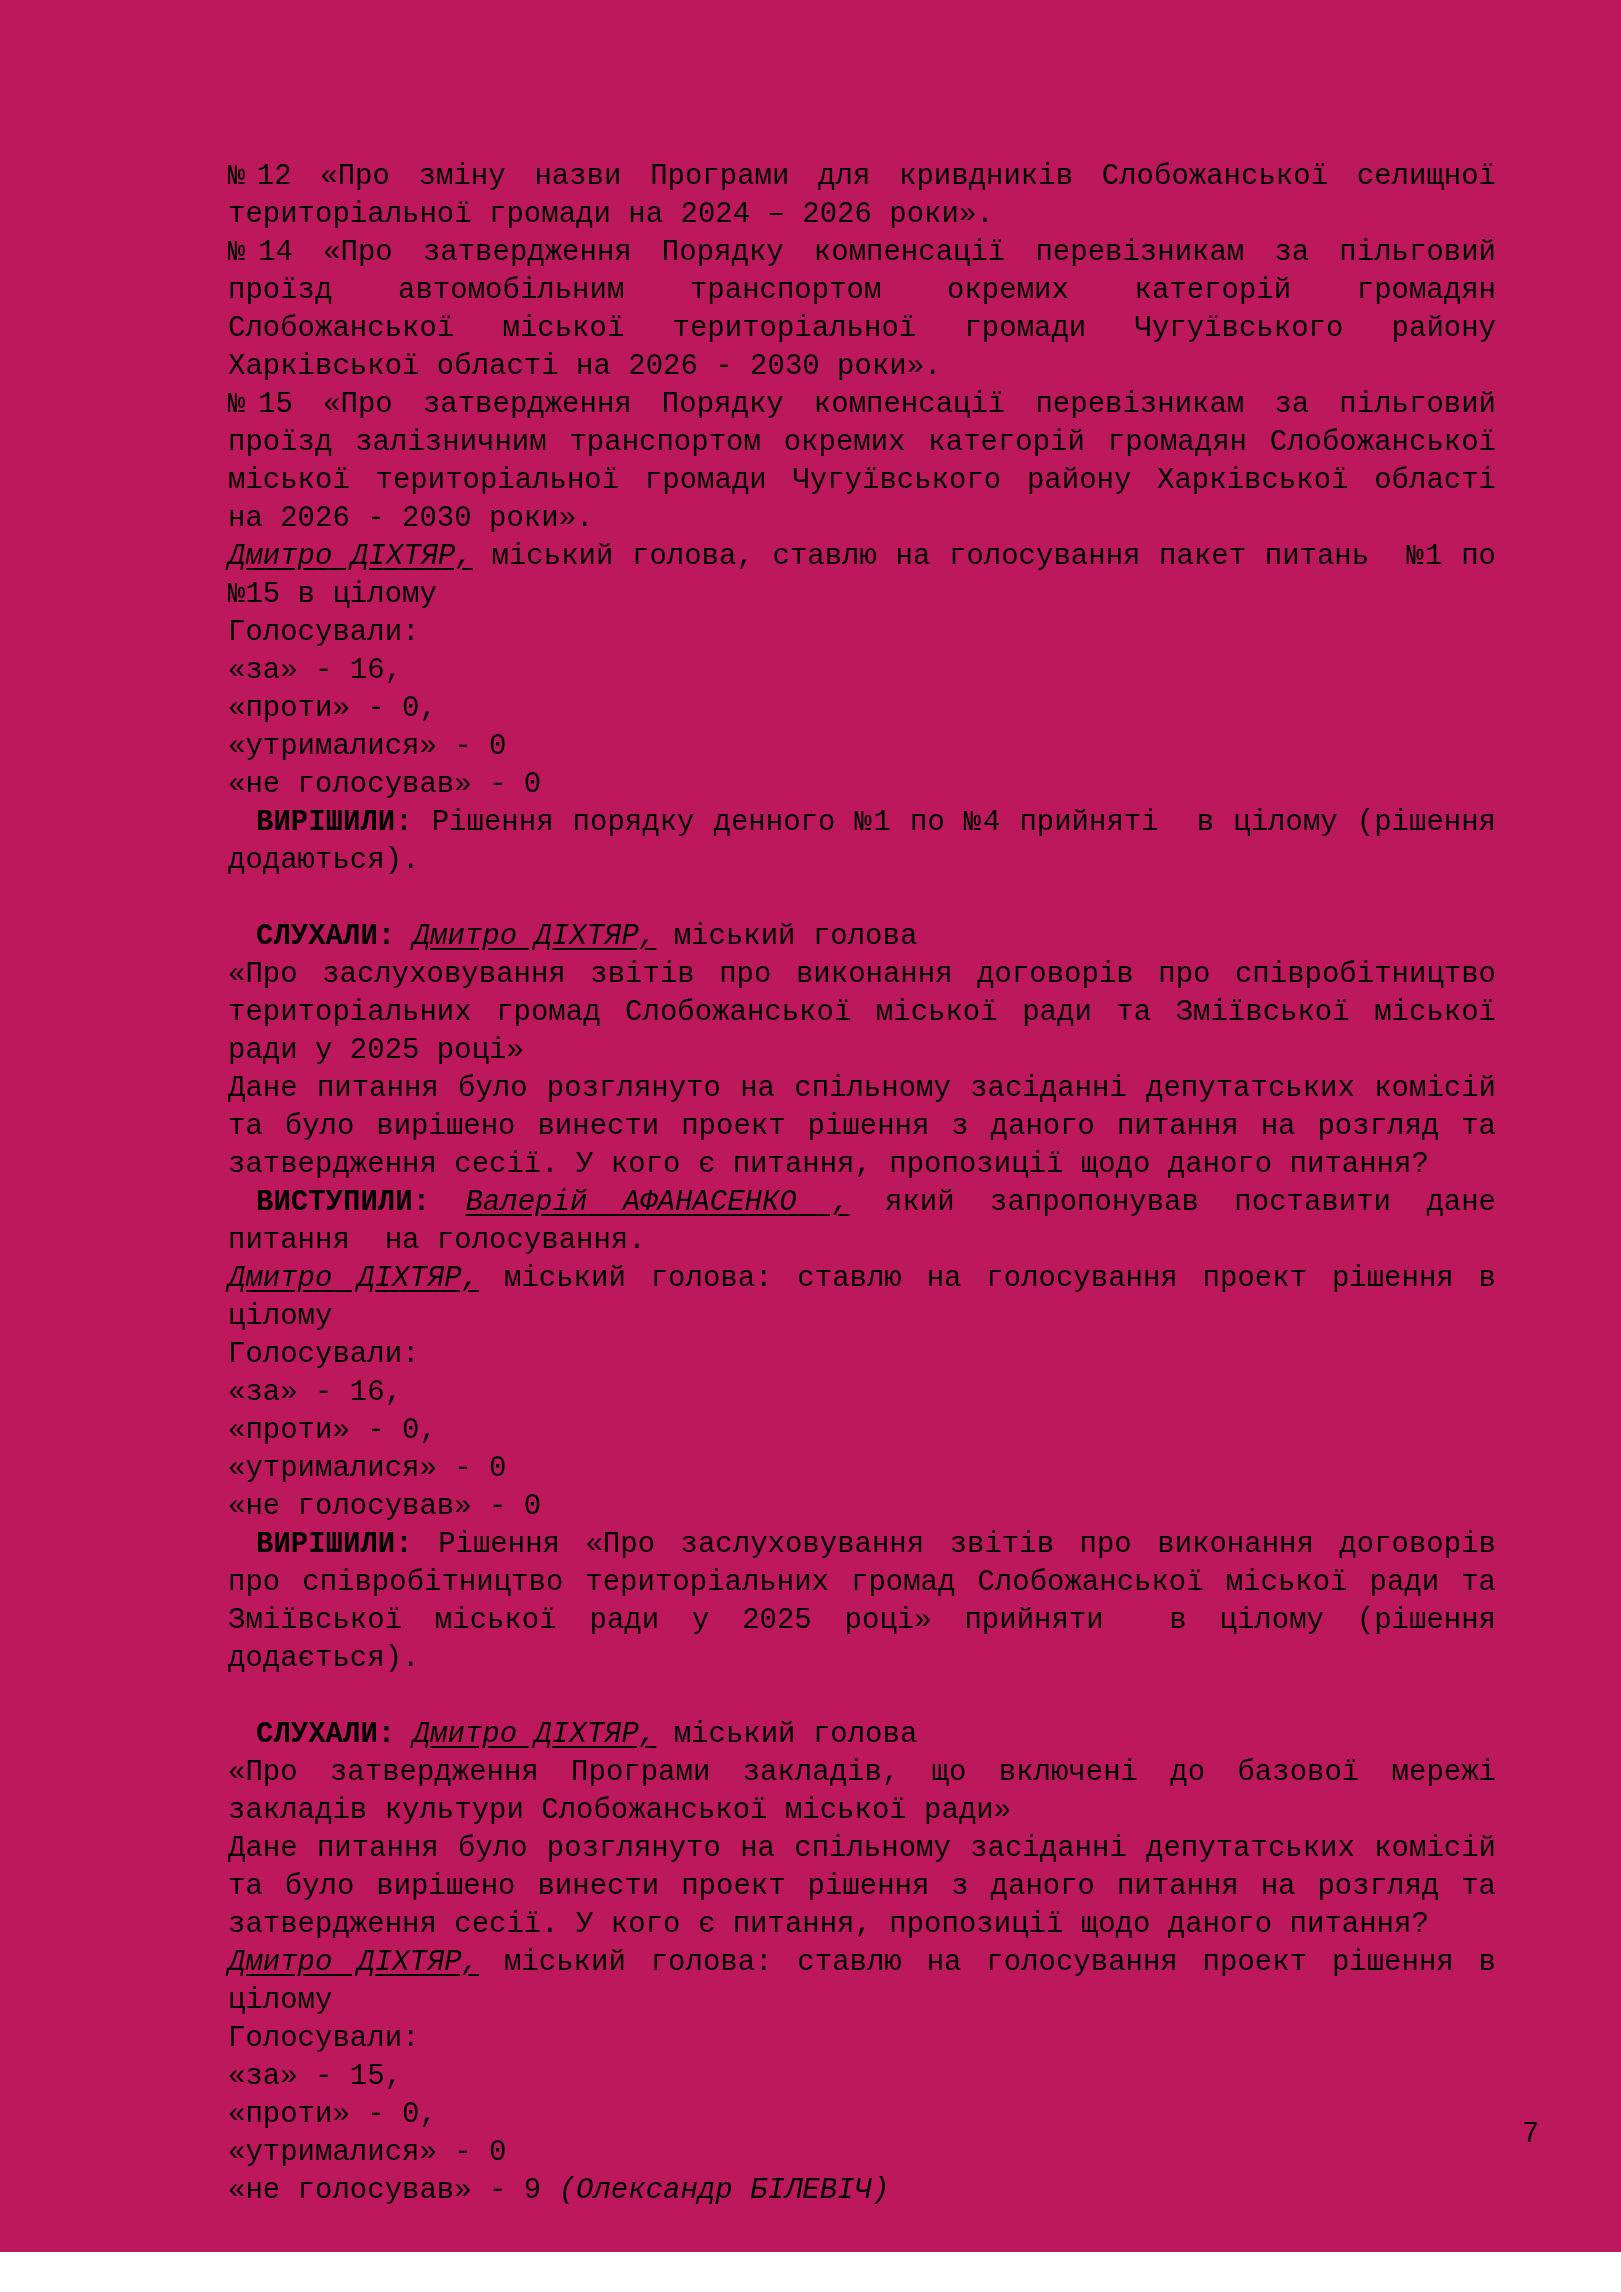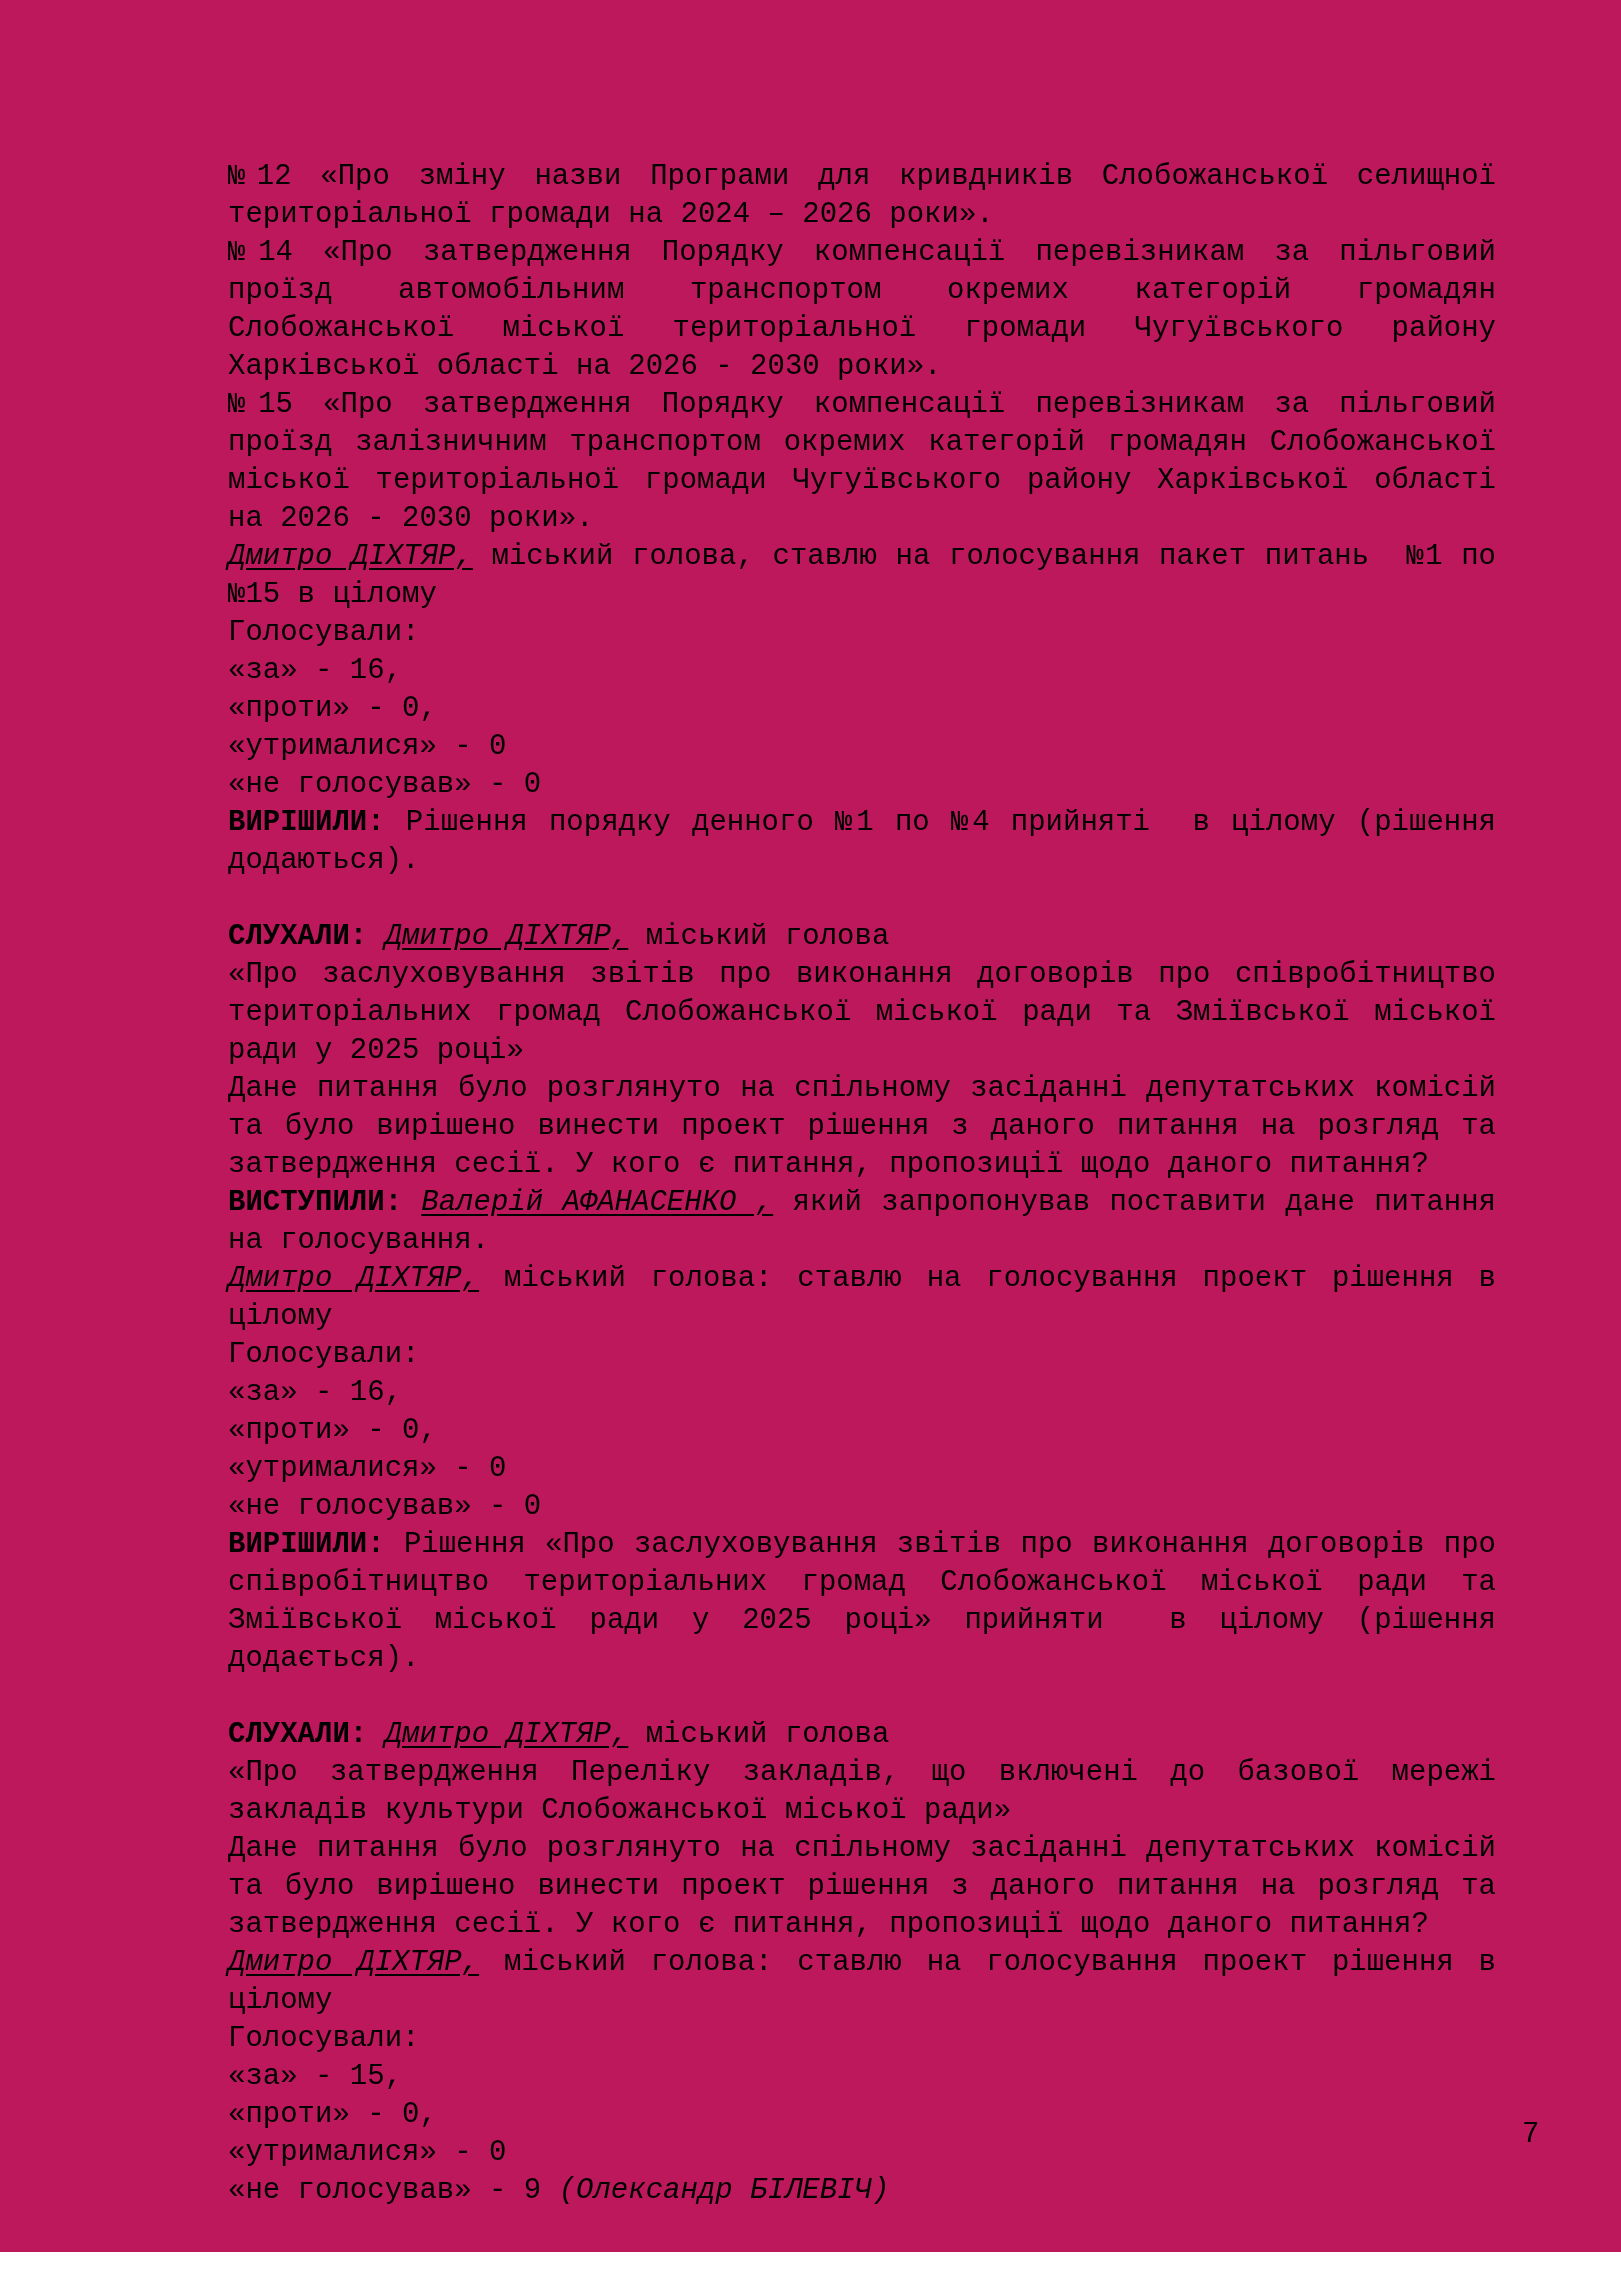--- a/index.html
+++ b/index.html
@@ -24,21 +24,21 @@
     font-size: 29px;
     line-height: 38px;
   }
   .para {
     margin: 0;
     padding: 0;
     text-align: justify;
     white-space: pre-wrap;
   }
   .para span { white-space: pre-wrap; }
-  .b  { font-weight: bold; }
+  .b  { font-weight: bold; margin-left: 28px; }
   .i  { font-style: italic; }
   .iu { font-style: italic; text-decoration: underline; text-underline-offset: 3.9px; }
   .page-number {
     position: absolute;
     left: 1522px;
     top: 2116px;
     font-size: 29px;
     line-height: 38px;
   }
 </style>
@@ -64,21 +64,21 @@
       <p class="para"><span class="b">ВИСТУПИЛИ: </span><span class="iu">Валерій АФАНАСЕНКО ,</span><span> який запропонував поставити дане питання  на голосування.</span></p>
       <p class="para"><span class="iu">Дмитро ДІХТЯР,</span><span> міський голова: ставлю на голосування проект рішення в цілому</span></p>
       <p class="para"><span>Голосували:</span></p>
       <p class="para"><span>«за» - 16,</span></p>
       <p class="para"><span>«проти» - 0,</span></p>
       <p class="para"><span>«утрималися» - 0</span></p>
       <p class="para"><span>«не голосував» - 0</span></p>
       <p class="para"><span class="b">ВИРІШИЛИ:</span><span> Рішення «Про заслуховування звітів про виконання договорів про співробітництво територіальних громад Слобожанської міської ради та Зміївської міської ради у 2025 році» прийняти  в цілому (рішення додається).</span></p>
       <p class="para">&nbsp;</p>
       <p class="para"><span class="b">СЛУХАЛИ: </span><span class="iu">Дмитро ДІХТЯР,</span><span> міський голова</span></p>
-      <p class="para"><span>«Про затвердження Переліку закладів, що включені до базової мережі закладів культури Слобожанської міської ради»</span></p>
+      <p class="para"><span>«Про затвердження Програми закладів, що включені до базової мережі закладів культури Слобожанської міської ради»</span></p>
       <p class="para"><span>Дане питання було розглянуто на спільному засіданні депутатських комісій та було вирішено винести проект рішення з даного питання на розгляд та затвердження сесії. У кого є питання, пропозиції щодо даного питання?</span></p>
       <p class="para"><span class="iu">Дмитро ДІХТЯР,</span><span> міський голова: ставлю на голосування проект рішення в цілому</span></p>
       <p class="para"><span>Голосували:</span></p>
       <p class="para"><span>«за» - 15,</span></p>
       <p class="para"><span>«проти» - 0,</span></p>
       <p class="para"><span>«утрималися» - 0</span></p>
       <p class="para"><span>«не голосував» - 9 </span><span class="i">(Олександр БІЛЕВІЧ)</span></p>
     </div>
   <span class="page-number">7</span>
 </div>

